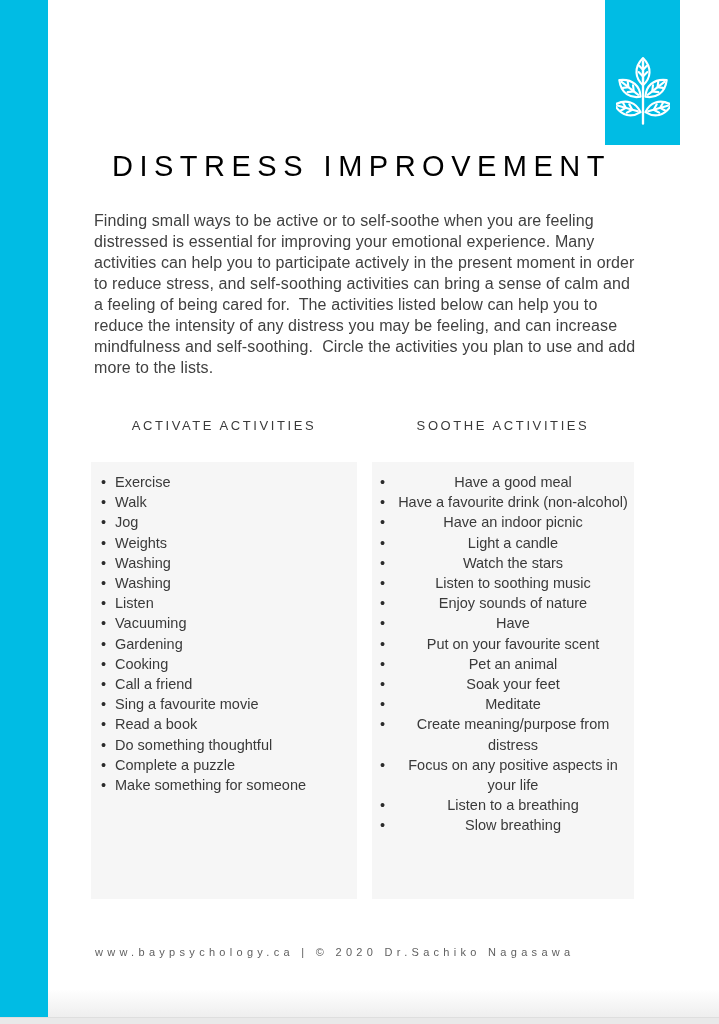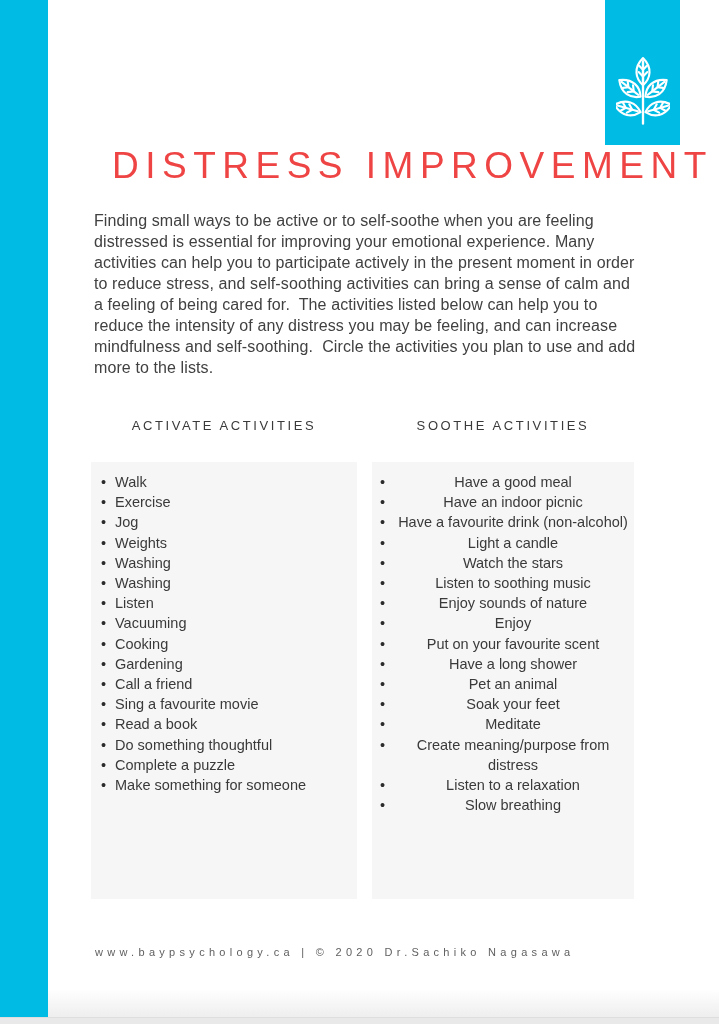--- a/index.html
+++ b/index.html
@@ -19,24 +19,24 @@
     position:absolute;left:605px;top:0;width:75px;height:145px;
     background:var(--accent);
     display:flex;align-items:flex-start;justify-content:center;
   }
   .logo-block svg{margin-top:50px;}
   
   .content{position:relative;margin-left:48px;width:671px;}
   h1.title{
     margin:0 0 0 64px;
     padding-top:148px;
-    font-size:37px;line-height:36px;
+    font-size:29px;line-height:36px;
     font-weight:300;
     letter-spacing:6.5px;
-    color:#ef4444;
+    color:#000000;
   }
   p.intro{
     margin:26px 0 0 46px;
     width:548px;
     font-size:16px;line-height:21px;
     color:#414141;
     letter-spacing:0.1px;
     white-space:pre-wrap;
   }
   .columns{
@@ -126,59 +126,59 @@
   <div class="content">
     <h1 class="title">DISTRESS IMPROVEMENT</h1>
 
     <p class="intro">Finding small ways to be active or to self-soothe when you are feeling distressed is essential for improving your emotional experience. Many activities can help you to participate actively in the present moment in order to reduce stress, and self-soothing activities can bring a sense of calm and a feeling of being cared for.  The activities listed below can help you to reduce the intensity of any distress you may be feeling, and can increase mindfulness and self-soothing.  Circle the activities you plan to use and add more to the lists.</p>
 
     <div class="columns">
       <section class="col-activate">
         <h2 class="list-heading">ACTIVATE ACTIVITIES</h2>
         <div class="panel">
           <ul>
+              <li>Exercise</li>
               <li>Walk</li>
-              <li>Exercise</li>
               <li>Jog</li>
               <li>Weights</li>
               <li>Washing</li>
               <li>Washing</li>
               <li>Listen</li>
               <li>Vacuuming</li>
+              <li>Gardening</li>
               <li>Cooking</li>
-              <li>Gardening</li>
               <li>Call a friend</li>
               <li>Sing a favourite movie</li>
               <li>Read a book</li>
               <li>Do something thoughtful</li>
               <li>Complete a puzzle</li>
               <li>Make something for someone</li>
             </ul>
         </div>
       </section>
 
       <section class="col-soothe">
         <h2 class="list-heading">SOOTHE ACTIVITIES</h2>
         <div class="panel">
           <ul>
               <li>Have a good meal</li>
+              <li>Have a favourite drink (non-alcohol)</li>
               <li>Have an indoor picnic</li>
-              <li>Have a favourite drink (non-alcohol)</li>
               <li>Light a candle</li>
               <li>Watch the stars</li>
               <li>Listen to soothing music</li>
               <li>Enjoy sounds of nature</li>
-              <li>Enjoy</li>
+              <li>Have</li>
               <li>Put on your favourite scent</li>
-              <li>Have a long shower</li>
               <li>Pet an animal</li>
               <li>Soak your feet</li>
               <li>Meditate</li>
               <li>Create meaning/purpose from distress</li>
-              <li>Listen to a relaxation</li>
+              <li>Focus on any positive aspects in your life</li>
+              <li>Listen to a breathing</li>
               <li>Slow breathing</li>
             </ul>
         </div>
       </section>
     </div>
 
     <div class="footer">www.baypsychology.ca | © 2020 Dr.Sachiko Nagasawa</div>
   </div>
 
   <div class="bottom-fade"></div>

